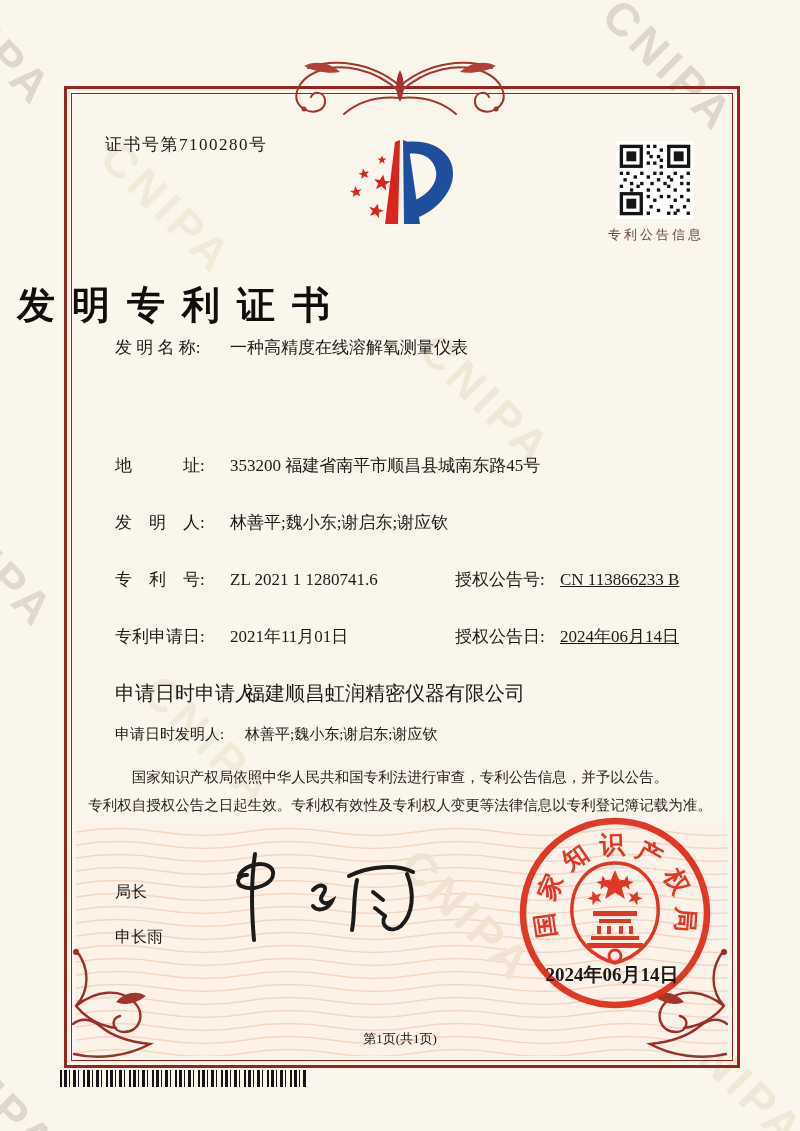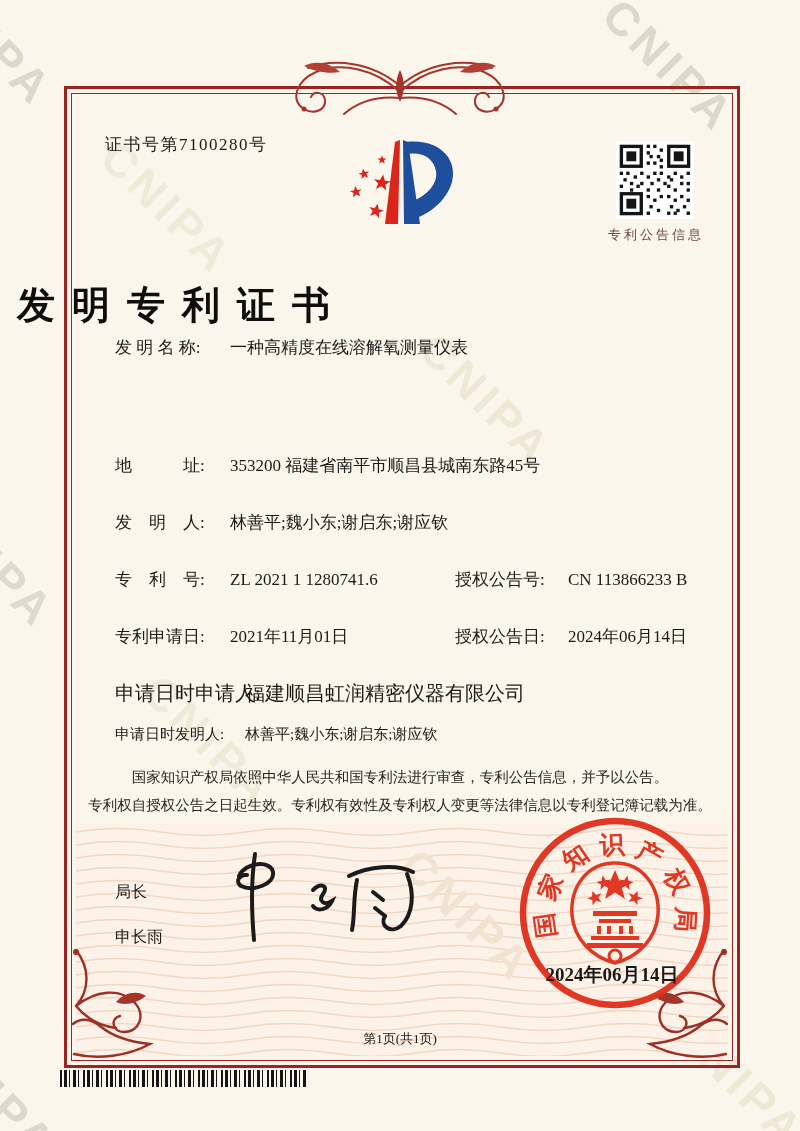--- a/index.html
+++ b/index.html
@@ -42,21 +42,21 @@
   .qr-caption{position:absolute;left:586px;top:226px;width:140px;text-align:center;
               font-size:13px;letter-spacing:3px;color:#6d4a3f;z-index:5;}
   .title{position:absolute;left:0;top:232px;width:100%;font-size:38px;
          font-weight:700;letter-spacing:17px;text-indent:17px;color:#0f0e0c;z-index:5;margin-top:48px;}
   
   .row{position:absolute;left:115px;font-size:17px;z-index:5;white-space:nowrap;}
   .row .lbl{display:inline-block;width:105px;}
   .row .val{margin-left:10px;}
   .row .pair2{position:absolute;left:340px;top:0;white-space:nowrap;}
   .row .lbl2{display:inline-block;width:105px;}
-  .row .val2{margin-left:8px;}
+  .row .val2{text-decoration:underline;}
   .r1{top:336px;}.r2{top:396px;}.r3{top:454px;}.r4{top:511px;}
   .r5{top:568px;width:640px;}.r6{top:625px;width:640px;}
   .r7{top:680px;font-size:20px;}.r8{top:725px;font-size:15px;}
   .r7 .lbl,.r8 .lbl{width:120px;}
   
   .statement{position:absolute;left:85px;top:763px;width:630px;font-size:14.5px;
              line-height:28px;text-align:center;color:#2a2320;z-index:5;}
   
   .sig-title{position:absolute;left:115px;top:882px;font-size:16px;font-family:var(--sans);z-index:5;}
   .sig-name{position:absolute;left:115px;top:920px;font-size:16px;font-family:var(--sans);z-index:5;margin-top:7px;}

